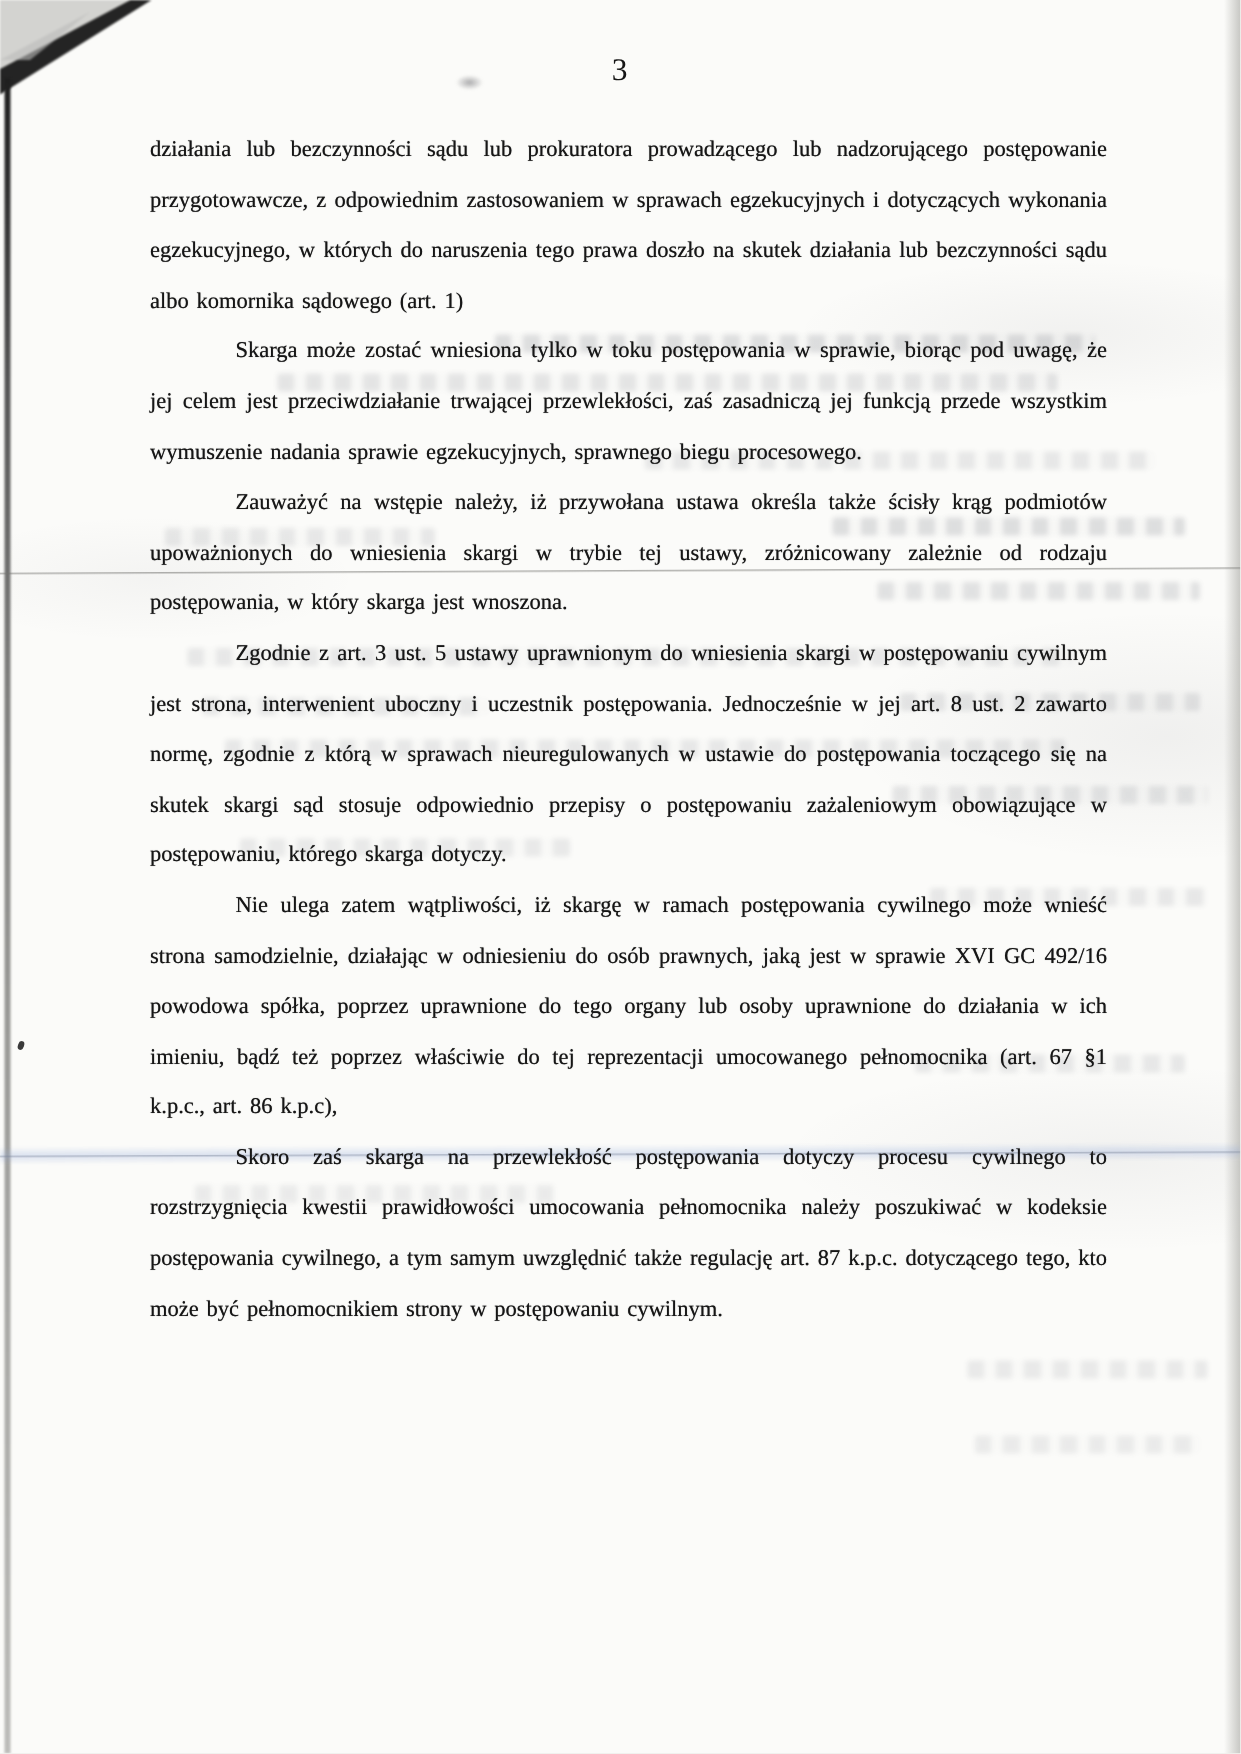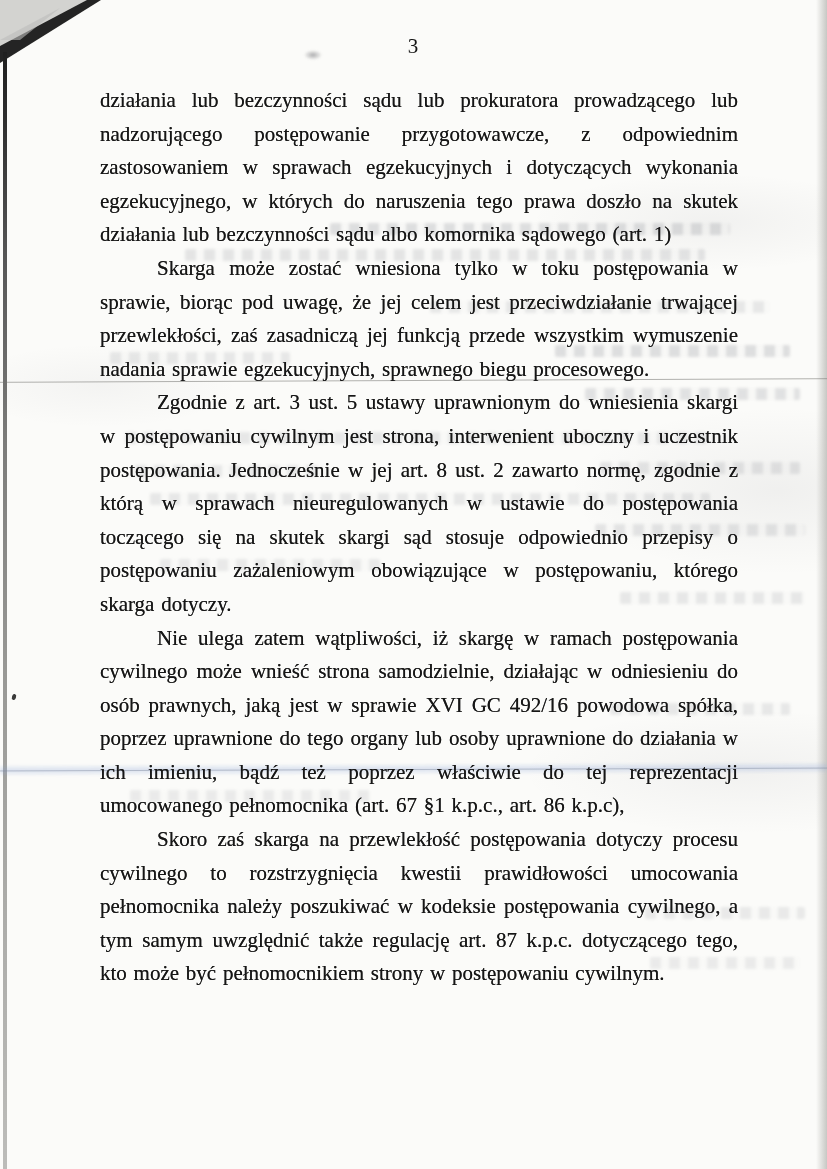--- a/index.html
+++ b/index.html
@@ -88,21 +88,21 @@
     left: 0; right: 0;
     text-align: center;
     font-size: 21px;
     letter-spacing: 1px;
   }
   .doc-body {
     position: absolute;
     left: 100px;
     top: 84px;
     width: 638px;
-    font-size: 21px;
+    font-size: 15px;
     line-height: 33.6px;
     text-align: justify;
     text-shadow: 0 0 0.5px rgba(10,10,10,0.75);
     word-spacing: 1.5px;
   }
   .doc-body p { margin: 0; }
   .doc-body p.indent { text-indent: 57px; }
 </style>
 </head>
 <body>
@@ -141,18 +141,19 @@
   <div class="ghost" style="left:650px; top:957px; width:150px; opacity:.25;"></div>
 
   <div class="speck" style="left:12px; top:694px; width:4px; height:6px; transform:rotate(18deg);"></div>
   <div class="smudge" style="left:300px; top:48px; width:26px; height:14px;"></div>
 
   <div class="page-number">3</div>
 
   <div class="doc-body">
     <p>działania lub bezczynności sądu lub prokuratora prowadzącego lub nadzorującego postępowanie przygotowawcze, z odpowiednim zastosowaniem w sprawach egzekucyjnych i dotyczących wykonania egzekucyjnego, w których do naruszenia tego prawa doszło na skutek działania lub bezczynności sądu albo komornika sądowego (art. 1)</p>
     <p class="indent">Skarga może zostać wniesiona tylko w toku postępowania w sprawie, biorąc pod uwagę, że jej celem jest przeciwdziałanie trwającej przewlekłości, zaś zasadniczą jej funkcją przede wszystkim wymuszenie nadania sprawie egzekucyjnych, sprawnego biegu procesowego.</p>
+    <p class="indent">Zauważyć na wstępie należy, iż przywołana ustawa określa także ścisły krąg podmiotów upoważnionych do wniesienia skargi w trybie tej ustawy, zróżnicowany zależnie od rodzaju postępowania, w który skarga jest wnoszona.</p>
     <p class="indent">Zgodnie z art. 3 ust. 5 ustawy uprawnionym do wniesienia skargi w postępowaniu cywilnym jest strona, interwenient uboczny i uczestnik postępowania. Jednocześnie w jej art. 8 ust. 2 zawarto normę, zgodnie z którą w sprawach nieuregulowanych w ustawie do postępowania toczącego się na skutek skargi sąd stosuje odpowiednio przepisy o postępowaniu zażaleniowym obowiązujące w postępowaniu, którego skarga dotyczy.</p>
     <p class="indent">Nie ulega zatem wątpliwości, iż skargę w ramach postępowania cywilnego może wnieść strona samodzielnie, działając w odniesieniu do osób prawnych, jaką jest w sprawie XVI GC 492/16 powodowa spółka, poprzez uprawnione do tego organy lub osoby uprawnione do działania w ich imieniu, bądź też poprzez właściwie do tej reprezentacji umocowanego pełnomocnika (art. 67 §1 k.p.c., art. 86 k.p.c),</p>
     <p class="indent">Skoro zaś skarga na przewlekłość postępowania dotyczy procesu cywilnego to rozstrzygnięcia kwestii prawidłowości umocowania pełnomocnika należy poszukiwać w kodeksie postępowania cywilnego, a tym samym uwzględnić także regulację art. 87 k.p.c. dotyczącego tego, kto może być pełnomocnikiem strony w postępowaniu cywilnym.</p>
   </div>
 
 </div>
 
 </body></html>

